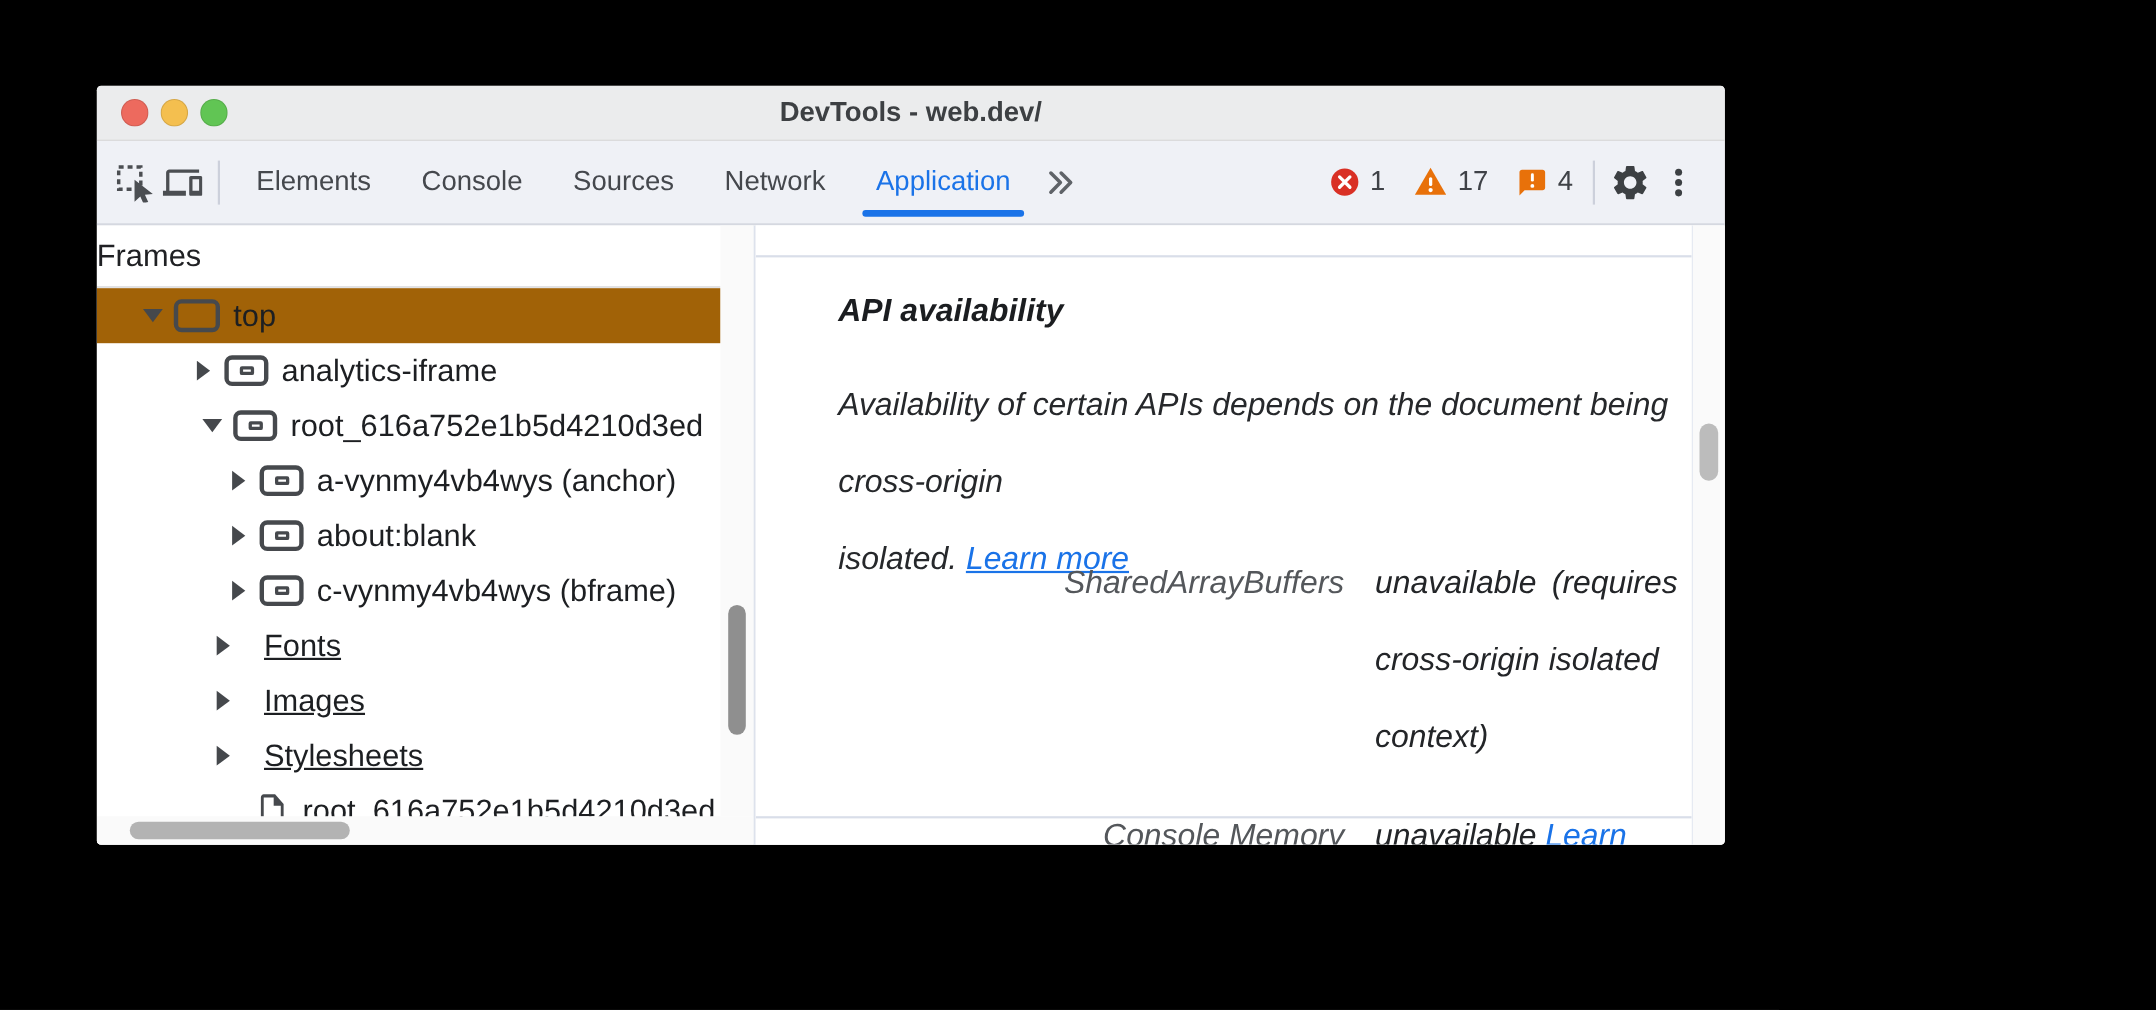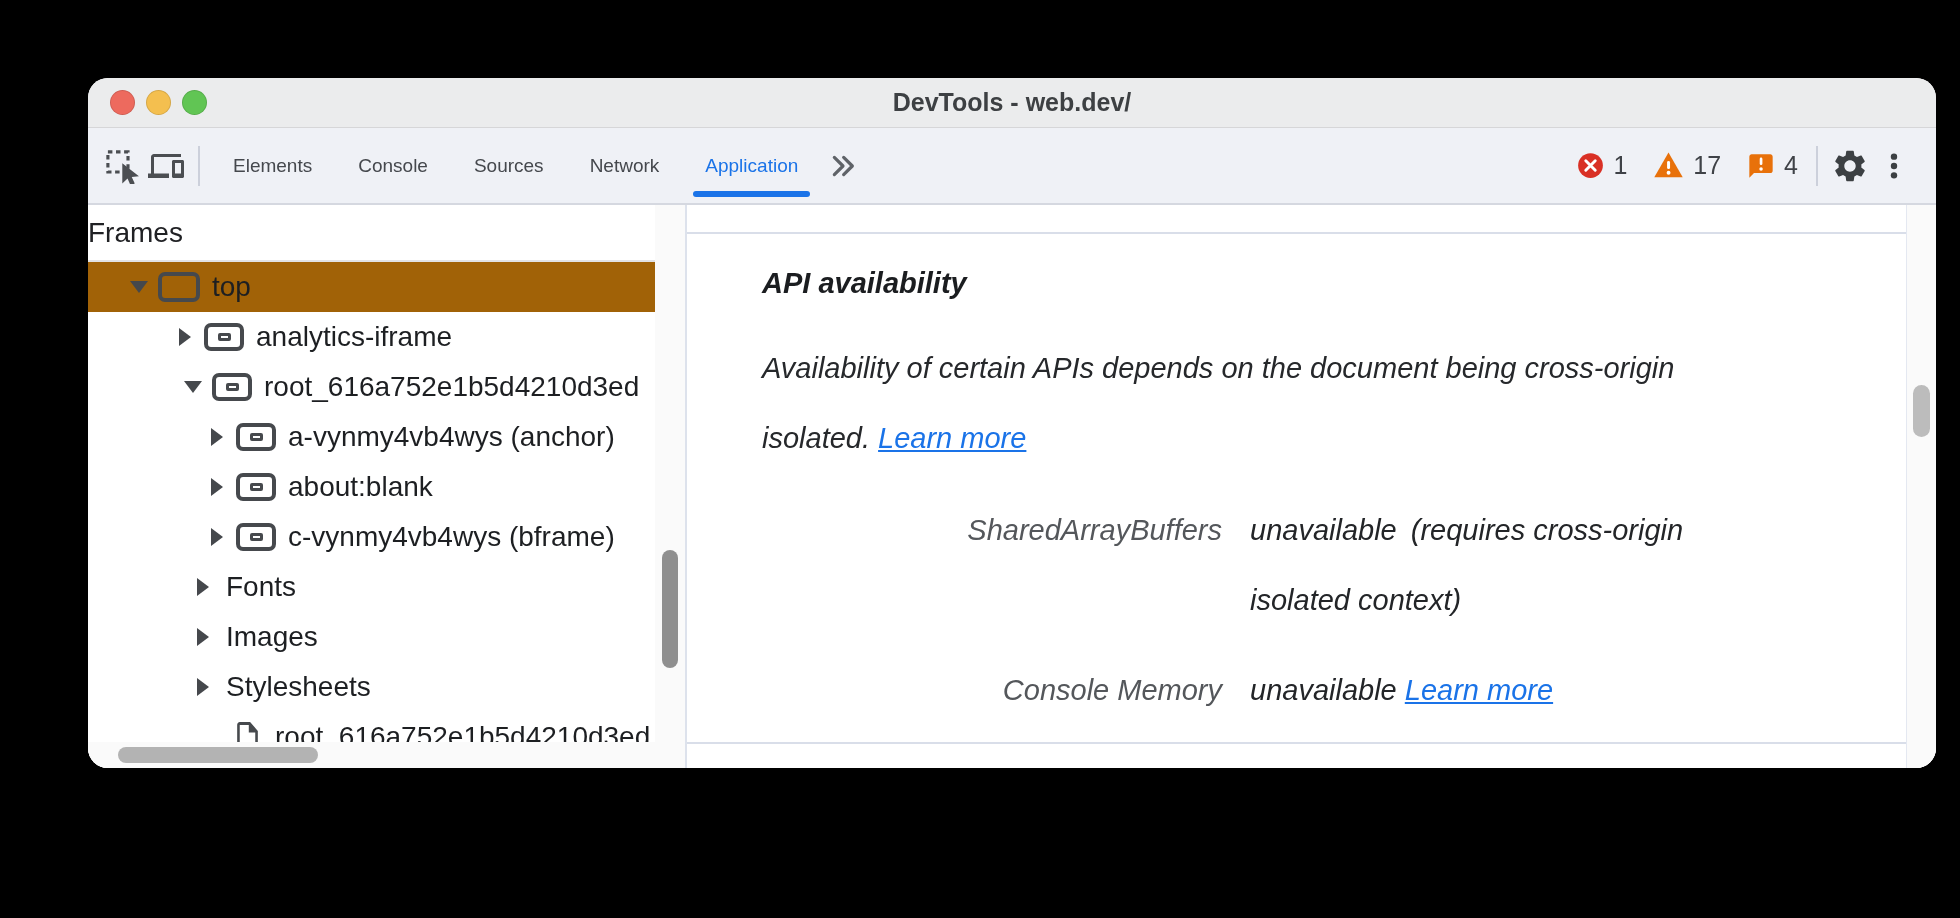--- a/index.html
+++ b/index.html
@@ -5,40 +5,40 @@
   :root{
     --accent:#1a73e8; --error:#d93025; --warn:#e8710a;
     --ink:#232528; --ink-dim:#54575b; --icon:#4b4e52;
     --divider:#d9dee9;
   }
   *{margin:0;padding:0;box-sizing:border-box;}
   html,body{width:1960px;height:918px;background:#000;overflow:hidden;
     font-family:"Liberation Sans",sans-serif;-webkit-font-smoothing:antialiased;}
 
   
-  .window{position:absolute;left:88px;top:78px;width:1848px;height:690px;
-    background:#fff;border-radius:20px;overflow:hidden;display:flex;flex-direction:column;}
+  .window{position:absolute;left:88px;top:78px;width:1480px;height:690px;
+    background:#fff;border-radius:4px;overflow:hidden;display:flex;flex-direction:column;}
 
   
   .titlebar{position:relative;height:50px;flex:0 0 50px;background:#ebeced;
     border-bottom:1px solid #d6d6d8;display:flex;align-items:center;justify-content:center;}
   .lights{position:absolute;left:22px;top:0;height:100%;display:flex;align-items:center;gap:11px;}
   .light{width:25px;height:25px;border-radius:50%;border:1px solid rgba(0,0,0,.12);}
   .light.red{background:#ed6a5e;} .light.yellow{background:#f4bf4f;} .light.green{background:#61c554;}
   .title{font-size:25px;font-weight:bold;color:#3d4043;}
 
   
   .toolbar{height:77px;flex:0 0 77px;background:#eff1f6;border-bottom:2px solid #d5d8e0;
     display:flex;align-items:center;}
   .tbtn{width:44px;height:56px;display:flex;align-items:center;justify-content:center;flex:0 0 auto;}
   .toolbar .lead{margin-left:12px;}
   .vsep-t{width:2px;height:40px;background:#ccd0db;margin:0 10px;flex:0 0 2px;}
   .tabs{display:flex;align-items:stretch;height:100%;}
   .tab{position:relative;display:flex;align-items:center;padding:0 23px;
-    font-size:19px;color:#45484d;cursor:default;}
+    font-size:25px;color:#45484d;cursor:default;}
   .tab.active{color:var(--accent);}
   .tab.active::after{content:"";position:absolute;left:11px;right:11px;bottom:6px;height:6px;
     background:var(--accent);border-radius:3px;}
   .spacer{flex:1;}
   .badges{display:flex;align-items:center;gap:26px;margin-right:8px;}
   .badge{display:flex;align-items:center;gap:9px;font-size:25px;color:#3f4247;}
   .trailing{display:flex;align-items:center;margin-right:20px;}
 
   
   .content{flex:1;display:flex;min-height:0;background:#fff;}
@@ -51,21 +51,21 @@
   .trow{height:50px;display:flex;align-items:center;white-space:nowrap;overflow:hidden;width:567px;}
   .trow.selected{background:#a16207;}
   .twisty{width:22px;height:26px;flex:0 0 22px;display:flex;align-items:center;justify-content:center;margin-right:8px;}
   .arr-down{width:0;height:0;border-left:9px solid transparent;border-right:9px solid transparent;border-top:12px solid #45484c;}
   .arr-right{width:0;height:0;border-top:9px solid transparent;border-bottom:9px solid transparent;border-left:12px solid #45484c;}
   .icon-frame-top{width:42px;height:30px;border:4px solid #46494d;border-radius:7px;flex:0 0 auto;}
   .icon-iframe{width:40px;height:28px;border:4px solid #46494d;border-radius:7px;flex:0 0 auto;
     display:flex;align-items:center;justify-content:center;}
   .icon-iframe i{display:block;width:13px;height:8px;border:3px solid #46494d;border-radius:2px;}
   .tlabel{margin-left:12px;font-size:28px;color:#1d1f22;}
-  .trow.no-icon .tlabel{margin-left:4px;}
+  .trow.no-icon .tlabel{margin-left:18px;text-decoration:underline;}
   .doc-svg{flex:0 0 auto;}
 
   
   .sb-vtrack{position:absolute;top:0;bottom:26px;right:0;width:30px;background:#fafafa;}
   .sb-vthumb{position:absolute;top:345px;right:7px;width:16px;height:118px;border-radius:8px;background:#8f8f8f;}
   .sb-htrack{position:absolute;left:0;right:0;bottom:0;height:26px;background:#fafafa;}
   .sb-hthumb{position:absolute;left:30px;bottom:5px;width:200px;height:16px;border-radius:8px;background:#b3b3b3;}
 
   .panel-sep{width:2px;flex:0 0 2px;background:#dde2ec;}
 

